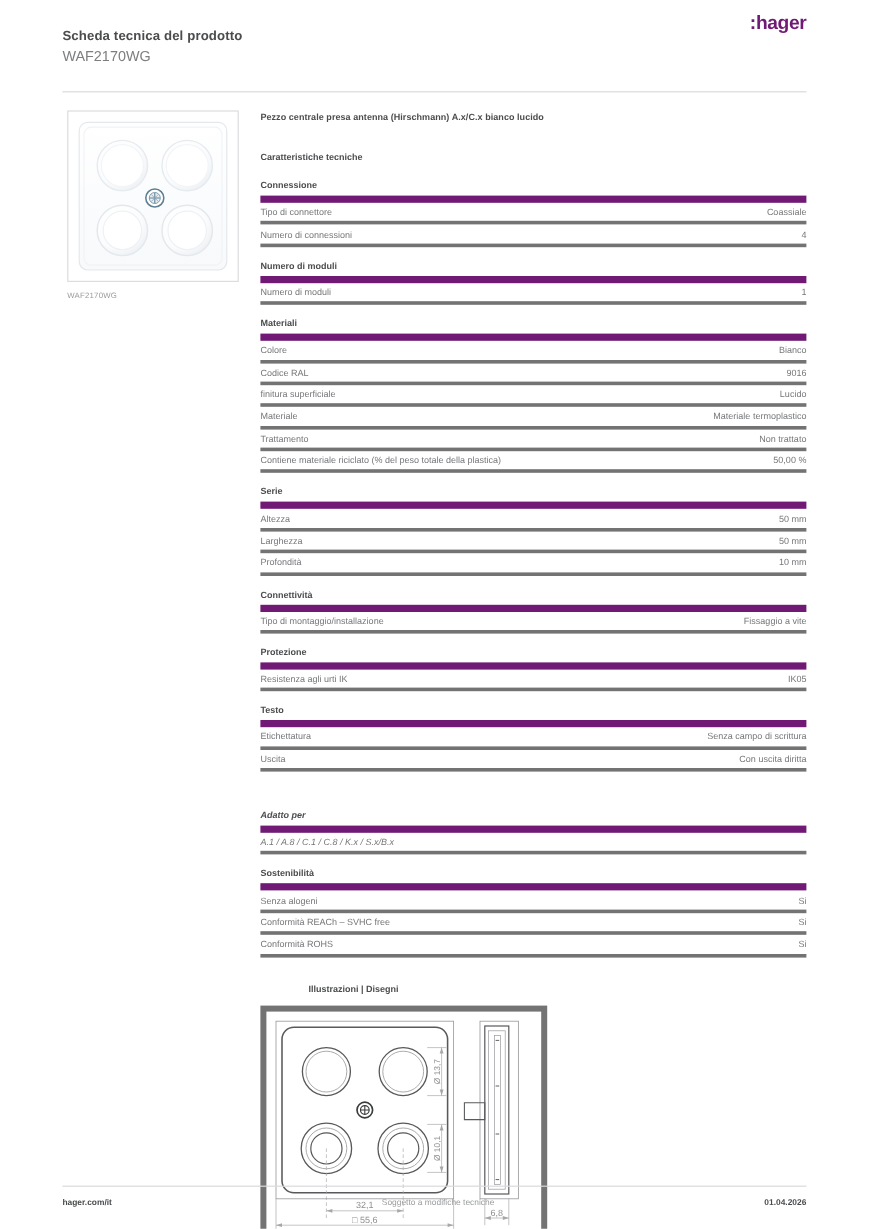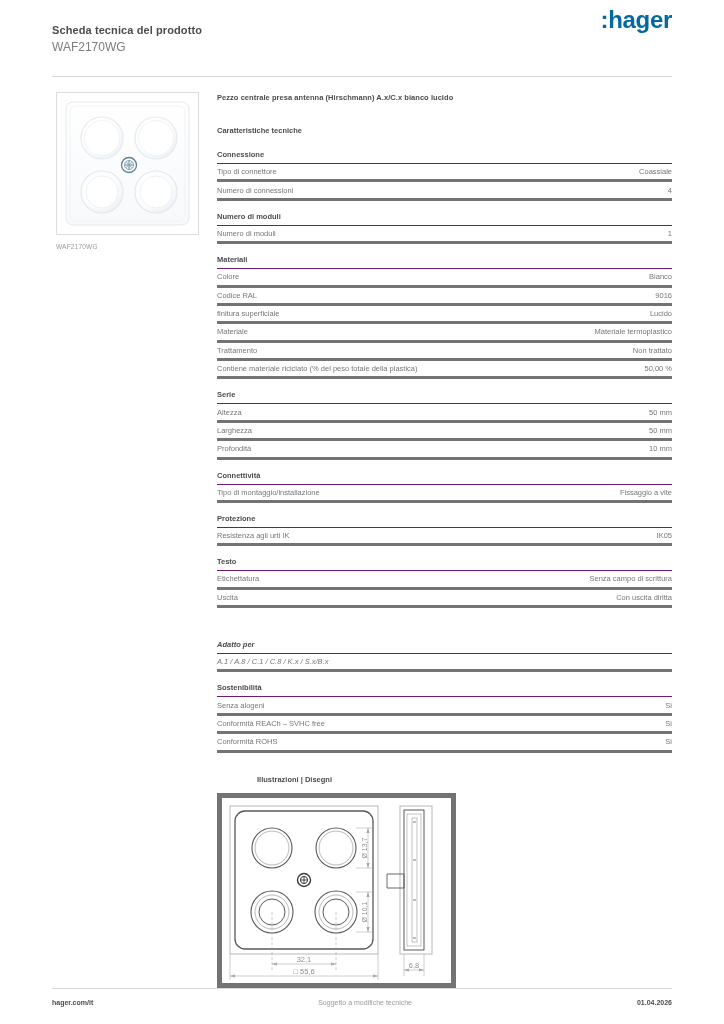--- a/index.html
+++ b/index.html
@@ -43,23 +43,23 @@
     font-size: 12px;
     font-weight: normal;
     color: #7d7e80;
     line-height: 16px;
     margin: 0;
   }
   .logo {
     position: absolute;
     right: 0;
     top: 8px;
-    font-size: 24px;
-    font-weight: bold;
-    color: #0369a1;
+    font-size: 16px;
+    font-weight: bold;
+    color: #701a75;
     letter-spacing: -0.3px;
     line-height: 24px;
   }
   .header-rule {
     position: absolute;
     left: 52px;
     top: 76px;
     width: 620px;
     height: 1px;
     background: #d9dadb;
@@ -111,21 +111,21 @@
     line-height: 11px;
   }
 
   .group { margin-bottom: 11px; }
   .group-title {
     font-size: 7.5px;
     font-weight: bold;
     color: #4b4c4e;
     padding-bottom: 3px;
     line-height: 10px;
-    border-bottom: 1px solid #701a75;
+    border-bottom: 6px solid #701a75;
   }
   .row {
     display: flex;
     justify-content: space-between;
     align-items: baseline;
     font-size: 7.5px;
     color: #76777a;
     border-bottom: 3px solid #737373;
     padding: 3.2px 0 3.2px 0;
     line-height: 9px;

